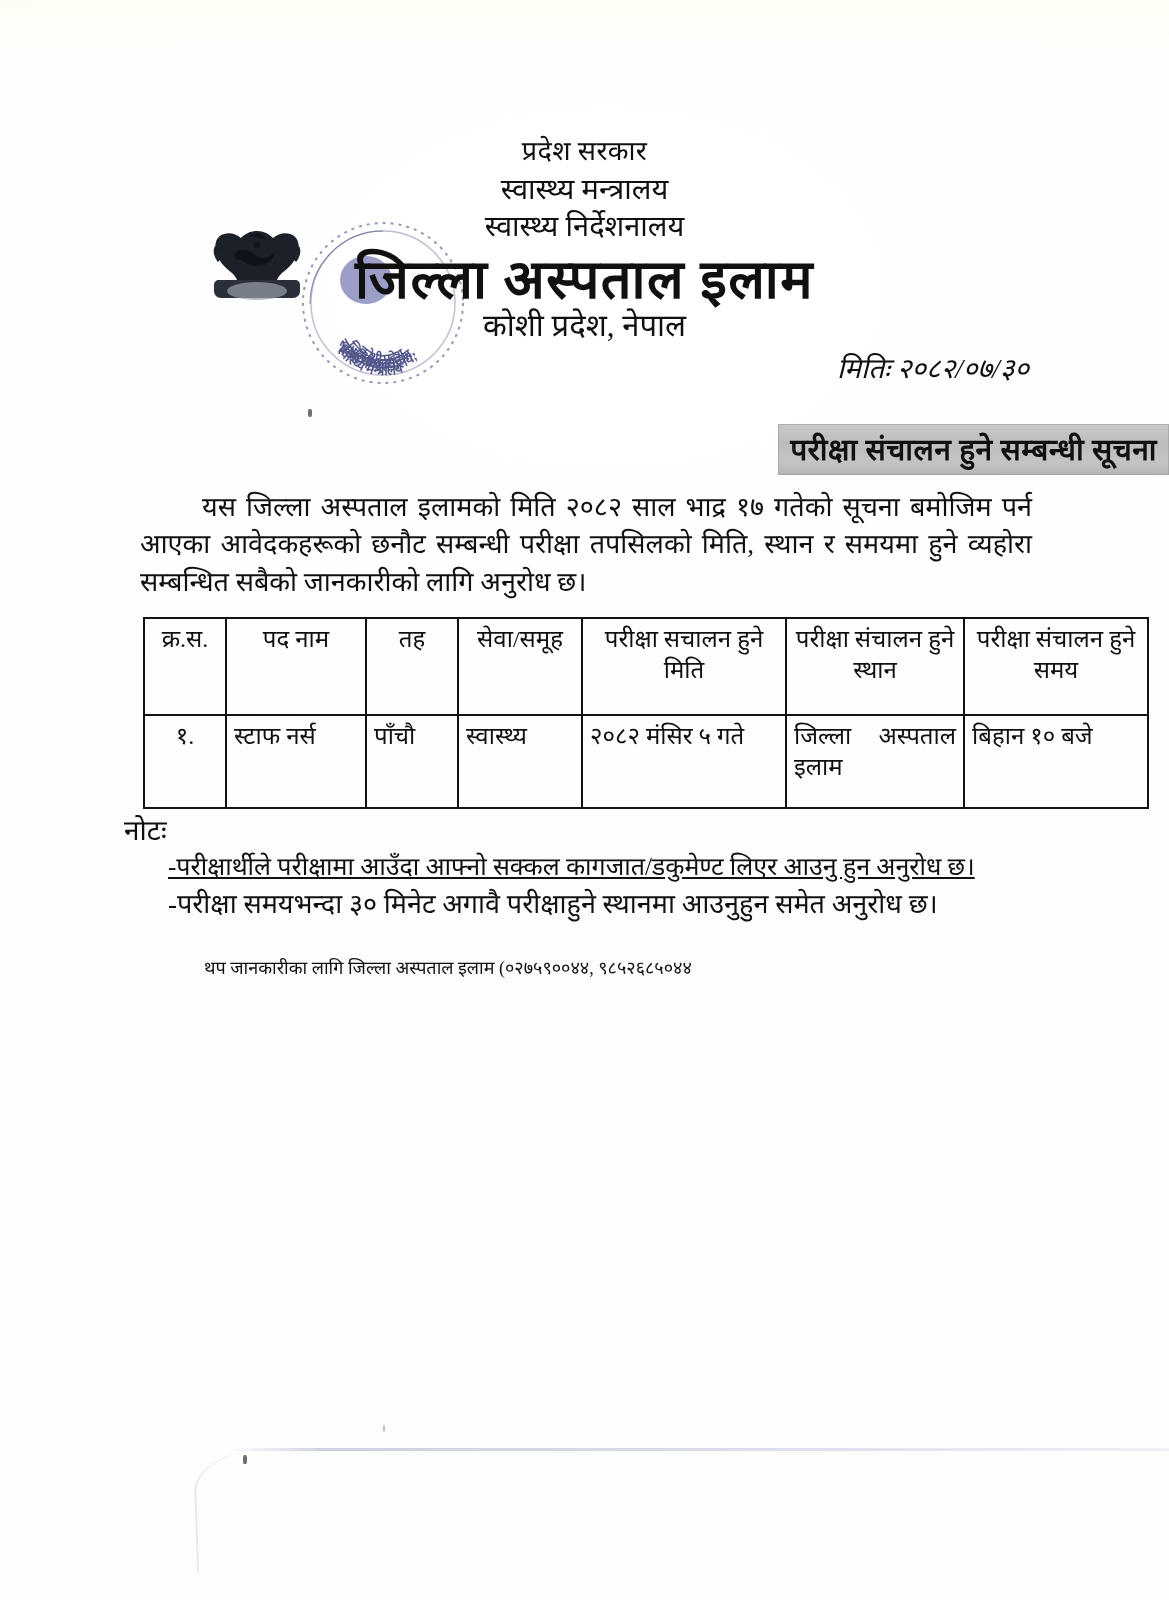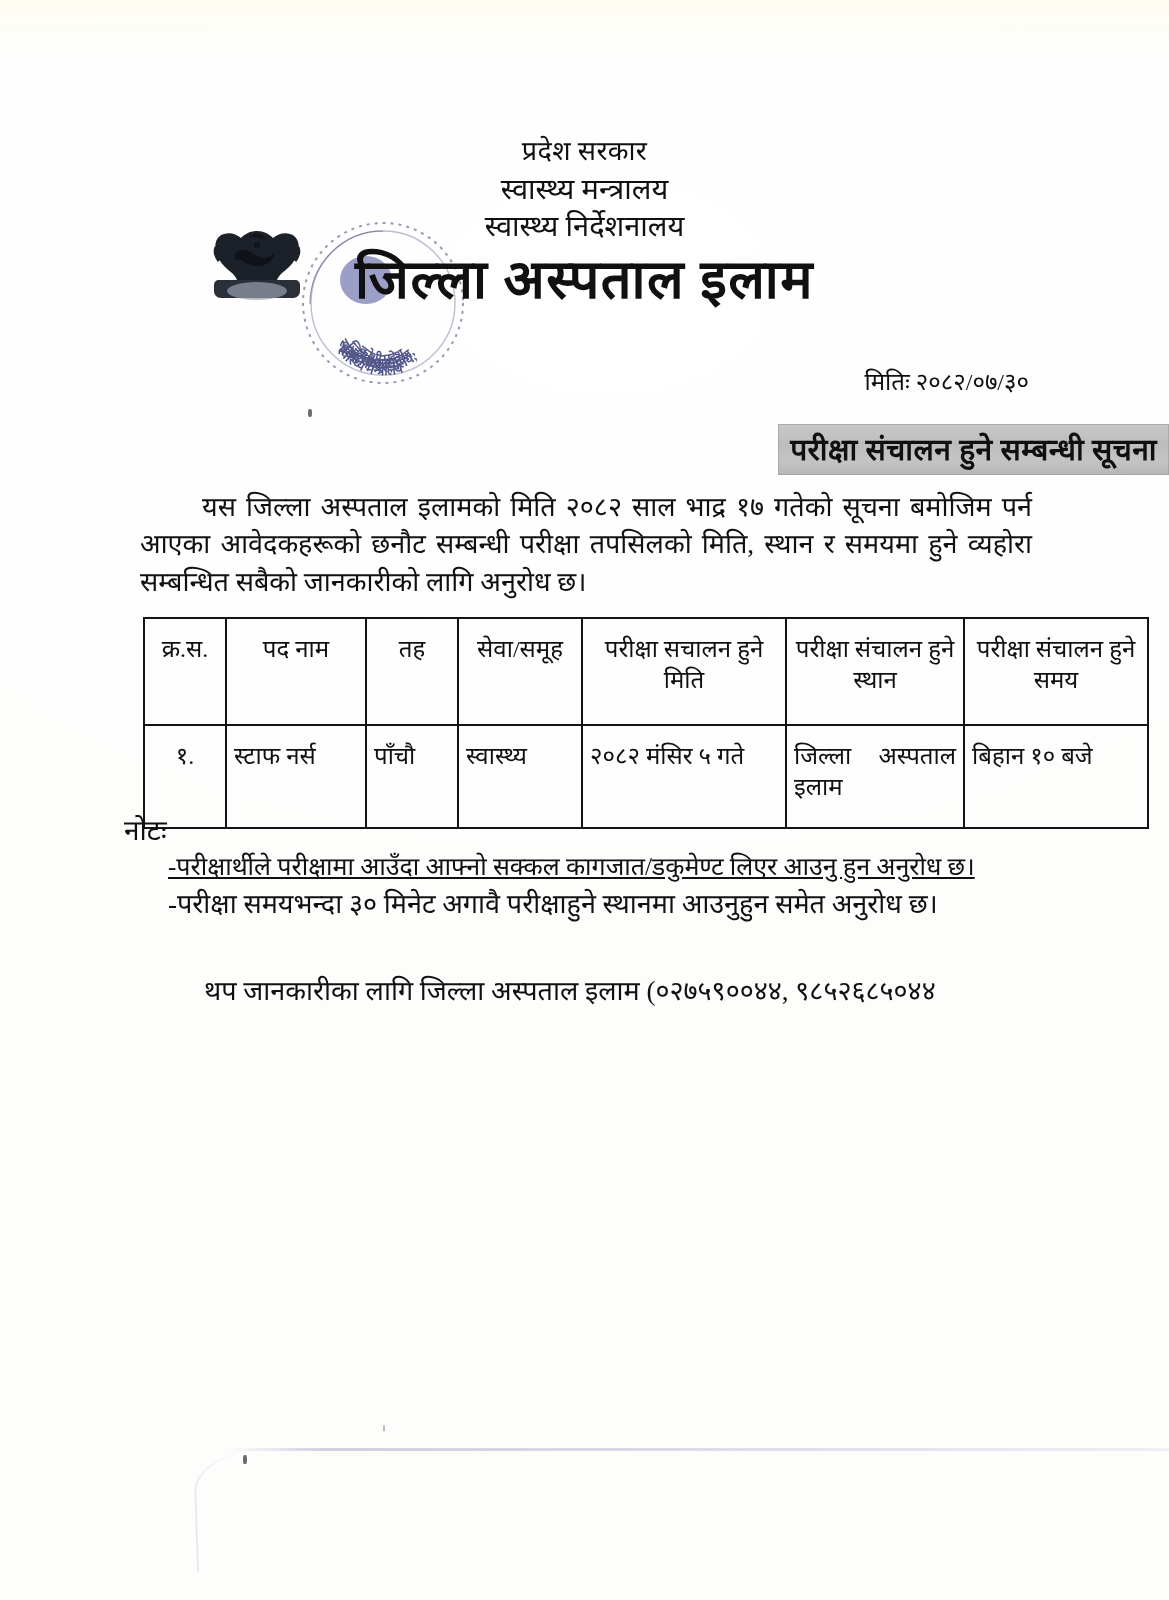--- a/index.html
+++ b/index.html
@@ -102,22 +102,23 @@
   }
   #org-addr {
     position: absolute;
     left: 0; right: 0;
     top: 303px;
     font-size: 31px;
   }
   #date-line {
     position: absolute;
     right: 140px;
-    top: 364px;
-    font-size: 24px;
+    top: 348px;
+    font-size: 28px;
+    font-style: italic;
   }
 
   
   #emblem {
     position: absolute;
     left: 205px;
     top: 225px;
     width: 104px;
     height: 92px;
   }
@@ -168,21 +169,21 @@
   #tbl {
     position: absolute;
     left: 143px;
     top: 617px;
     width: 892px;
     border-collapse: collapse;
     table-layout: fixed;
   }
   #tbl td, #tbl th {
     border: 2px solid #131313;
-    padding: 15px 7px 4px 7px;
+    padding: 5px 7px 4px 7px;
     font-size: 24px;
     font-weight: normal;
     vertical-align: top;
     line-height: 1.3;
   }
   #tbl thead th { text-align: center; height: 86px; }
   #tbl tbody td { height: 82px; }
   .c0 { width: 66px;  text-align: center; }
   .c1 { width: 124px; }
   .c2 { width: 76px; border-radius: 32px;  }
@@ -212,22 +213,21 @@
     left: 168px;
     top: 884px;
     font-size: 27px;
   }
 
   
   #footer {
     position: absolute;
     left: 204px;
     top: 955px;
-    font-size: 27px;
-    margin-top: 16px;
+    font-size: 18px;
   }
 </style>
 </head>
 <body>
 
 <div id="paper">
   <div id="paper-edge"></div>
   <div id="paper-edge-curve"></div>
   <div class="speck" style="left:308px; top:409px; width:4px; height:8px;"></div>
   <div class="speck" style="left:243px; top:1455px; width:4px; height:9px;"></div>
@@ -276,20 +276,21 @@
       <g opacity=".55" fill="#3a3f8f">
         <ellipse cx="78" cy="72" rx="26" ry="24"></ellipse>
       </g>
       <g opacity=".5" fill="none" stroke="#2f3470" stroke-width="1.2">
         <path d="M22 96 A 73 73 0 0 1 95 23"></path>
       </g>
     </svg>
   </div>
 
   <div class="ctr" id="org-name">जिल्ला अस्पताल इलाम</div>
+  <div class="ctr" id="org-addr">कोशी प्रदेश, नेपाल</div>
 
   <div id="date-line">मितिः २०८२/०७/३०</div>
 
   <div id="title-wrap">
     <span id="title">परीक्षा संचालन हुने सम्बन्धी सूचना</span>
   </div>
 
   <div id="para">यस जिल्ला अस्पताल इलामको मिति २०८२ साल भाद्र १७ गतेको सूचना बमोजिम पर्न आएका आवेदकहरूको छनौट सम्बन्धी परीक्षा तपसिलको मिति, स्थान र समयमा हुने व्यहोरा सम्बन्धित सबैको जानकारीको लागि अनुरोध छ।</div>
 
   <table id="tbl">

